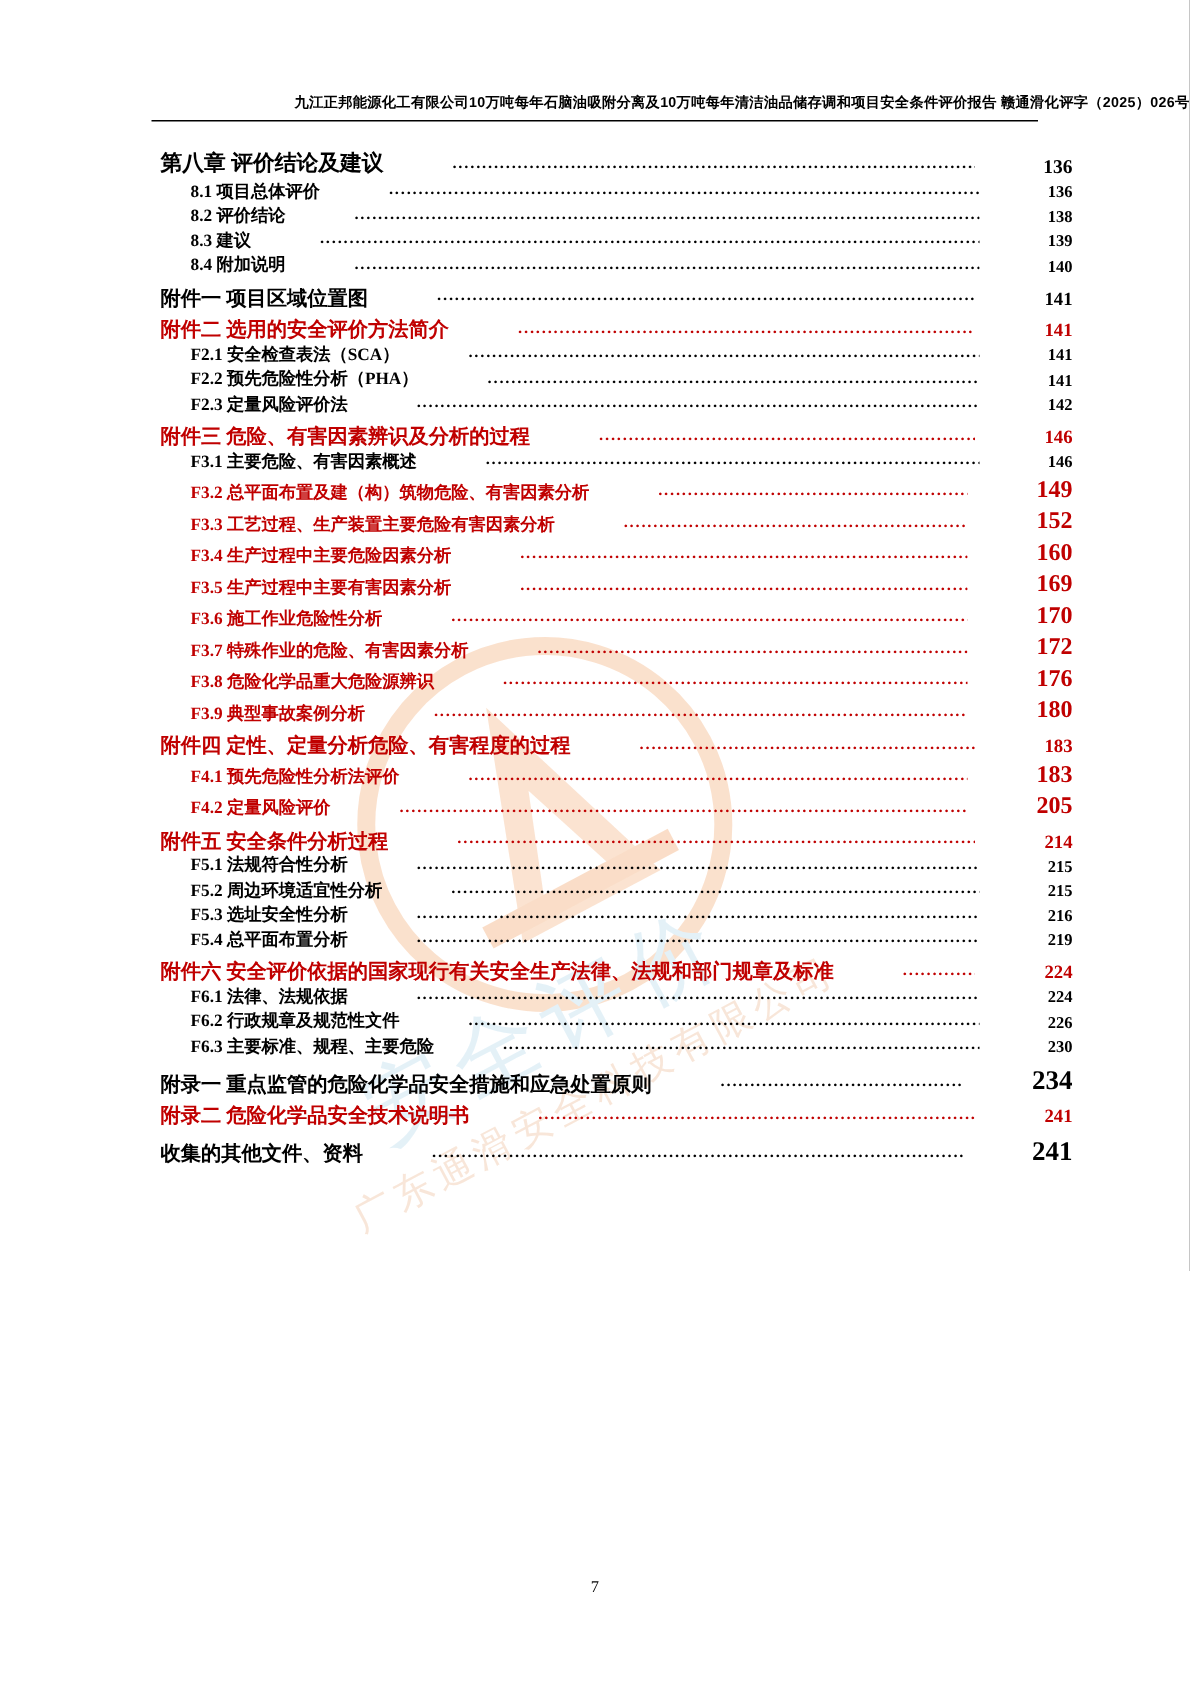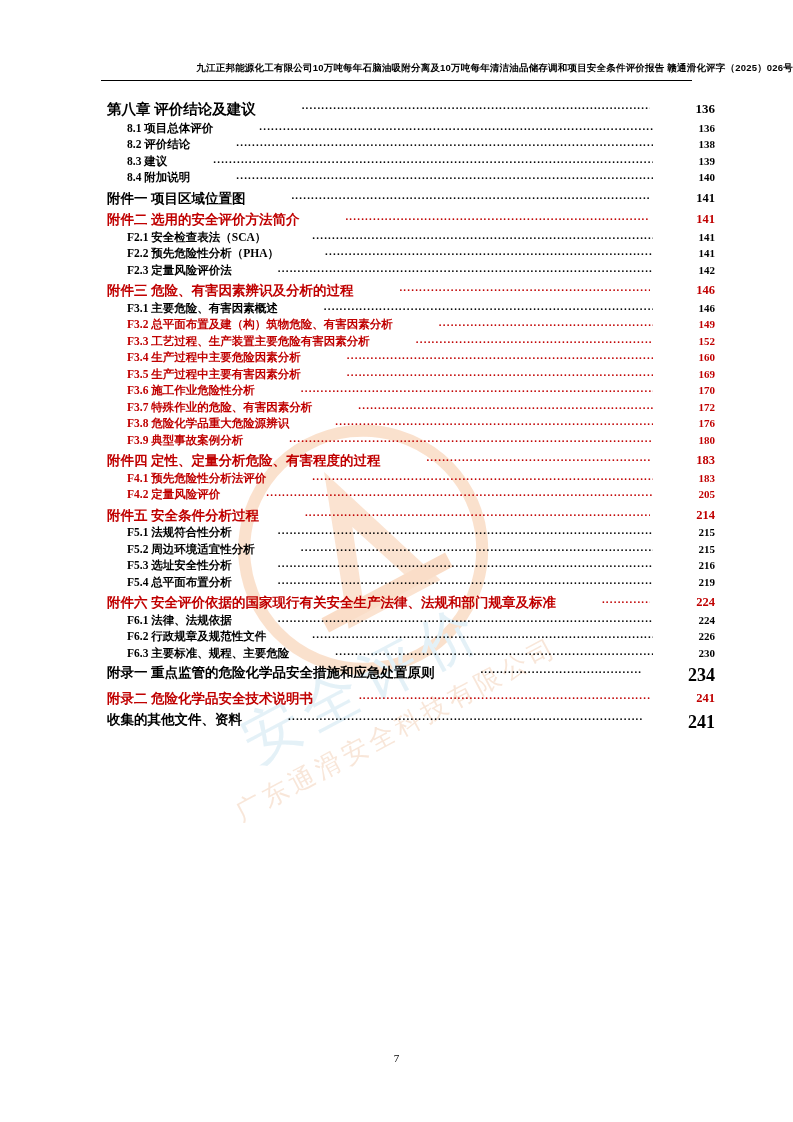--- a/index.html
+++ b/index.html
@@ -98,21 +98,21 @@
 
   .toc {
     position: absolute;
     left: 101px;
     right: 78px;
     top: 92px;
   }
 
   .toc-row {
     display: flex;
-    align-items: flex-start;
+    align-items: flex-end;
     white-space: nowrap;
     margin: 0;
     padding: 0;
     line-height: 1.0;
     gap: 44px;
   }
   .toc-row .label {
     flex: 0 0 auto;
   }
   .toc-row .dots {
@@ -173,21 +173,21 @@
   .lvl-sub .page-no { font-size: 11px; }
 
   .lvl-sub-red {
     font-size: 11.5px;
     font-weight: bold;
     color: #c00000;
     padding: 4px 0 1px 0;
   }
   .lvl-sub-red .label { padding-left: 26px; }
   .lvl-sub-red .dots { color: #c00000; }
-  .lvl-sub-red .page-no { font-size: 11px; color: #c00000; }
+  .lvl-sub-red .page-no { font-size: 16px; color: #c00000; }
 
   .footer {
     position: absolute;
     left: 0; right: 0;
     bottom: 58px;
     text-align: center;
     font-size: 11px;
     color: #000;
   }
 </style>

